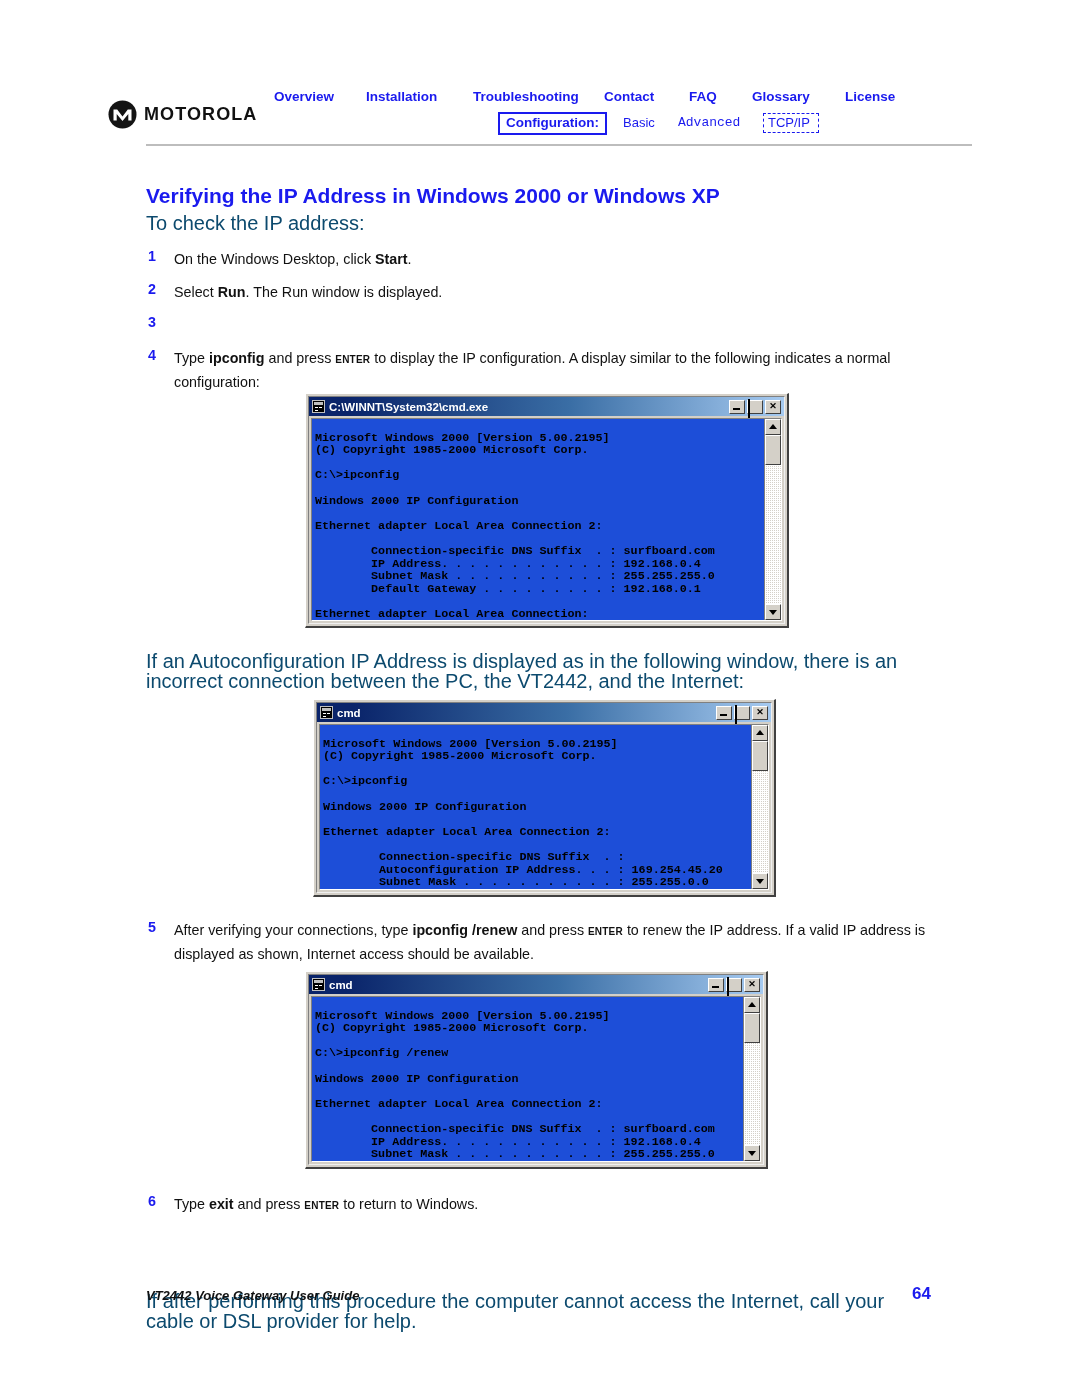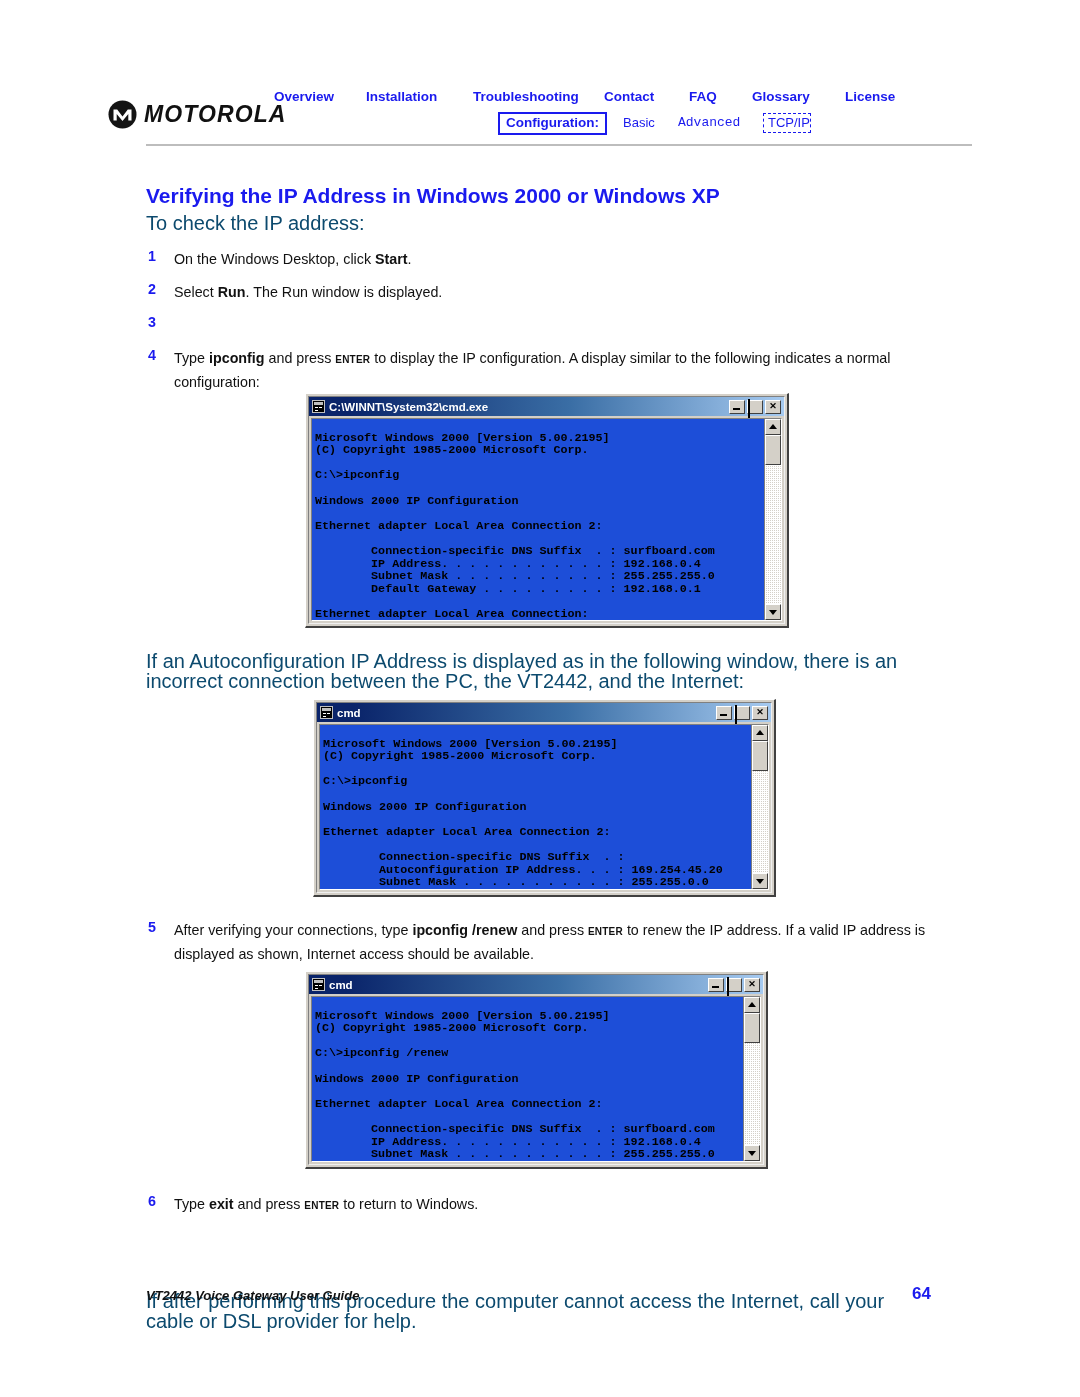--- a/index.html
+++ b/index.html
@@ -41,22 +41,21 @@
     gap: 7px;
   }
   .logo-mark {
     width: 29px;
     height: 29px;
     position: relative;
   }
   .logo-text {
     font-family: "Liberation Sans", sans-serif;
     font-weight: bold;
-    font-style: italic;
-    font-size: 23px;
+    font-size: 18px;
     letter-spacing: 1.1px;
     color: #111111;
   }
 
   .nav-row1 {
     position: absolute;
     left: 166px;
     top: 0px;
     width: 700px;
     height: 22px;
@@ -98,21 +97,21 @@
     white-space: nowrap;
     line-height: 16px;
   }
   .tcpip-box {
     position: absolute;
     top: 1px;
     font-size: 13px;
     color: #1a1aee;
     white-space: nowrap;
     line-height: 16px;
-    padding: 1px 0 1px 4px;
+    padding: 1px 8px 1px 4px;
     border: 1.5px dashed #1a1aee;
   }
 
   .hrule {
     position: absolute;
     left: 146px;
     top: 144px;
     width: 826px;
     height: 2px;
     background: #bdbdbd;

